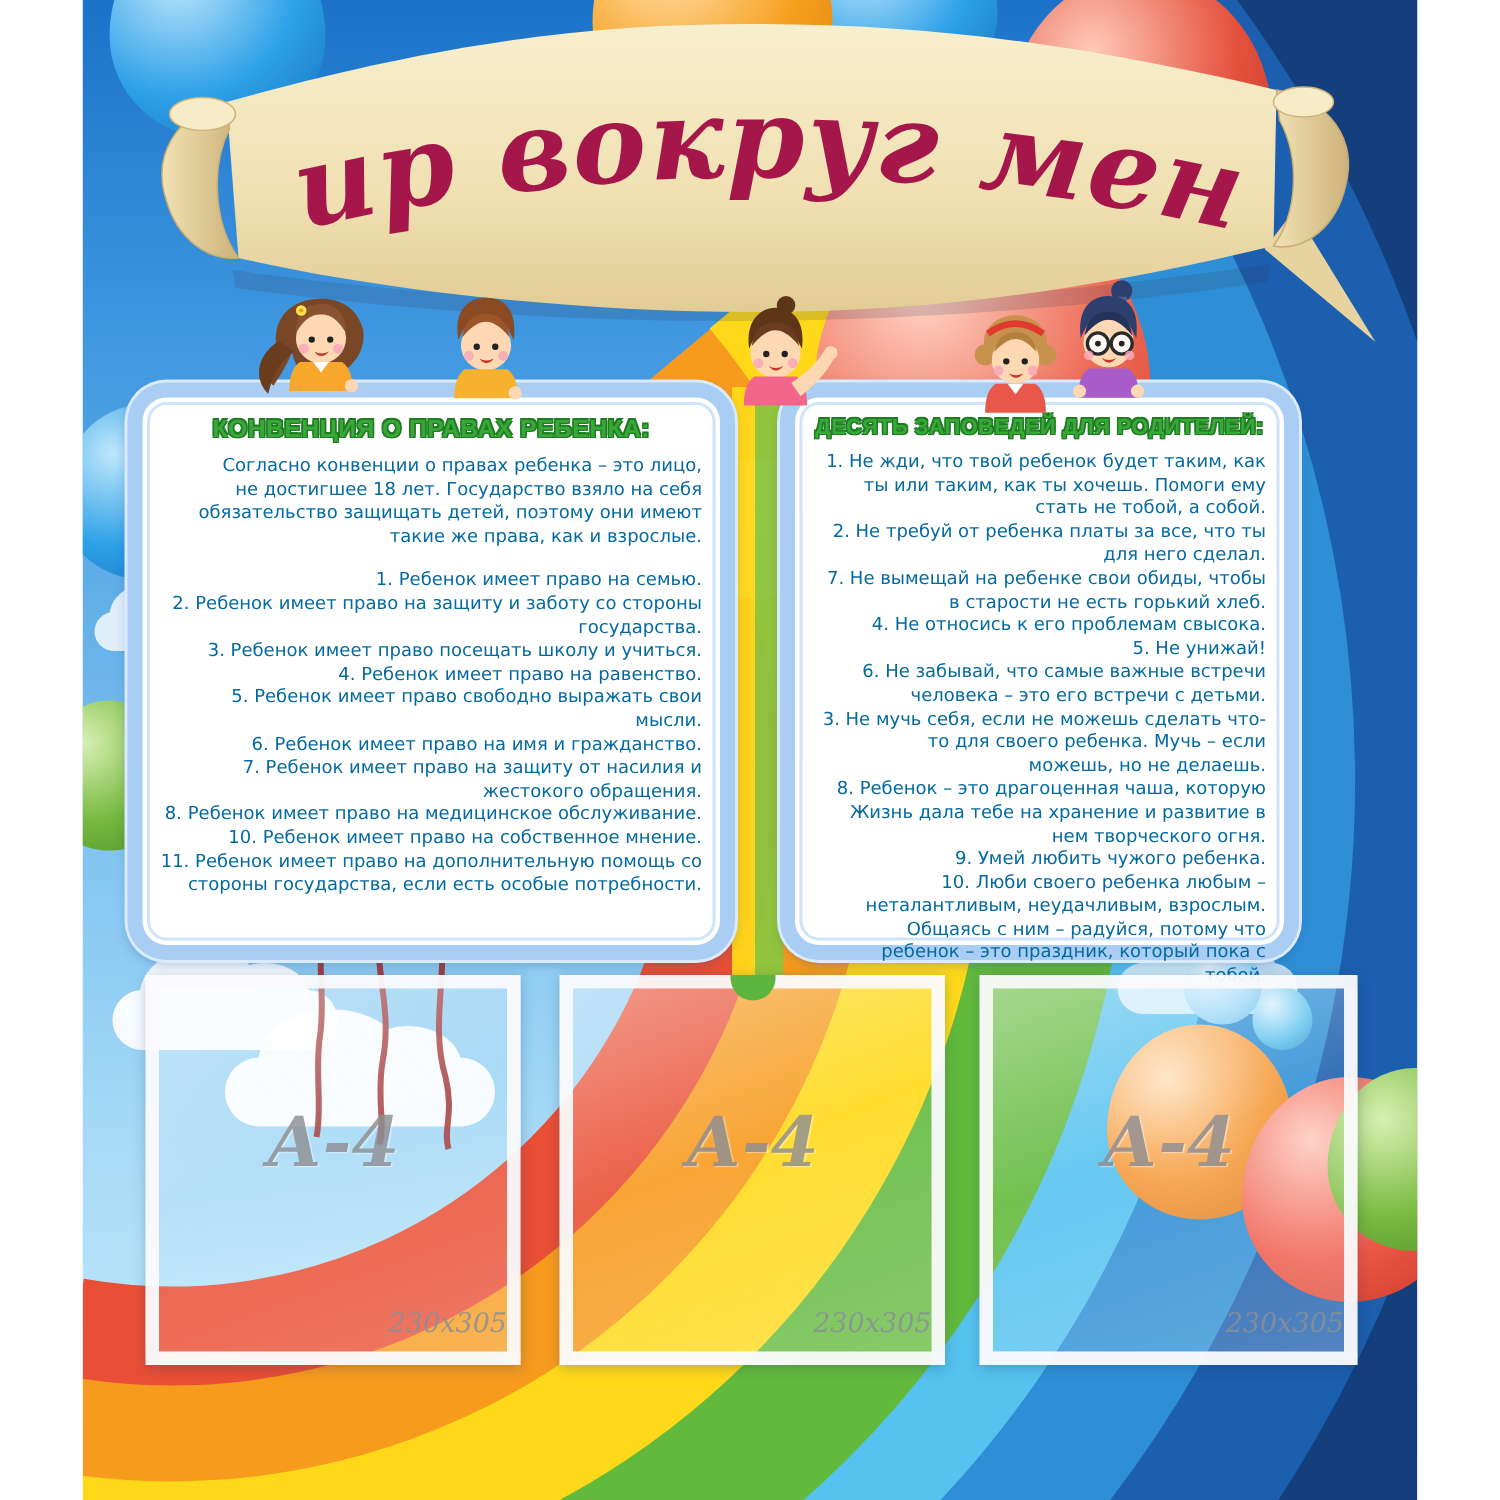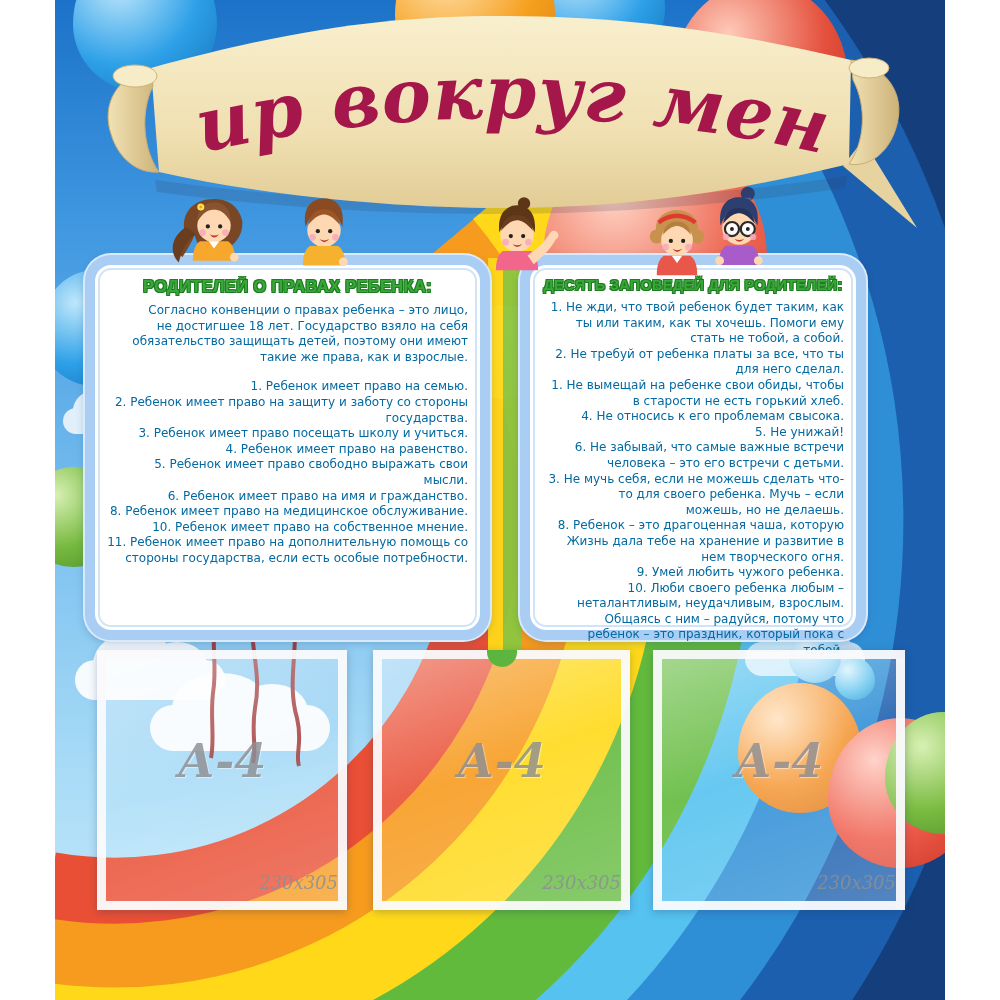--- a/index.html
+++ b/index.html
@@ -177,44 +177,45 @@
       <circle cx="60" cy="50" r="2.2" fill="#222"></circle>
     <circle cx="35" cy="59" r="3.6" fill="#f8a8b8" opacity=".85"></circle>
       <circle cx="66" cy="59" r="3.6" fill="#f8a8b8" opacity=".85"></circle>
     <path d="M45,61 Q50,68 56,61 Q50,64 45,61 Z" fill="#c0392b"></path>
     <path d="M35,69 L65,69 C71,73 73,81 73,91 L27,91 C27,81 29,73 35,69 Z" fill="#a85cc9"></path>
     <circle cx="28" cy="86" r="5" fill="#fdd8b2"></circle>
       <circle cx="72" cy="86" r="5" fill="#fdd8b2"></circle>
   </svg>
 
   <section class="panel left">
-    <h2 class="panel-title">РОДИТЕЛЕЙ О ПРАВАХ РЕБЕНКА:</h2>
+    <h2 class="panel-title">КОНВЕНЦИЯ О ПРАВАХ РЕБЕНКА:</h2>
     <div class="panel-body">
       <p class="intro">Согласно конвенции о правах ребенка – это лицо, не достигшее 18 лет. Государство взяло на себя обязательство защищать детей, поэтому они имеют такие же права, как и взрослые.</p>
       <div class="list">
           <div class="list-item">1. Ребенок имеет право на семью.</div>
           <div class="list-item">2. Ребенок имеет право на защиту и заботу со стороны государства.</div>
           <div class="list-item">3. Ребенок имеет право посещать школу и учиться.</div>
           <div class="list-item">4. Ребенок имеет право на равенство.</div>
           <div class="list-item">5. Ребенок имеет право свободно выражать свои мысли.</div>
           <div class="list-item">6. Ребенок имеет право на имя и гражданство.</div>
+          <div class="list-item">7. Ребенок имеет право на защиту от насилия и жестокого обращения.</div>
           <div class="list-item">8. Ребенок имеет право на медицинское обслуживание.</div>
           <div class="list-item">10. Ребенок имеет право на собственное мнение.</div>
           <div class="list-item">11. Ребенок имеет право на дополнительную помощь со стороны государства, если есть особые потребности.</div>
         </div>
     </div>
   </section>
 
   <section class="panel right">
     <h2 class="panel-title">ДЕСЯТЬ ЗАПОВЕДЕЙ ДЛЯ РОДИТЕЛЕЙ:</h2>
     <div class="panel-body">
       <div class="list">
           <div class="list-item">1. Не жди, что твой ребенок будет таким, как ты или таким, как ты хочешь. Помоги ему стать не тобой, а собой.</div>
           <div class="list-item">2. Не требуй от ребенка платы за все, что ты для него сделал.</div>
-          <div class="list-item">1. Не вымещай на ребенке свои обиды, чтобы в старости не есть горький хлеб.</div>
+          <div class="list-item">7. Не вымещай на ребенке свои обиды, чтобы в старости не есть горький хлеб.</div>
           <div class="list-item">4. Не относись к его проблемам свысока.</div>
           <div class="list-item">5. Не унижай!</div>
           <div class="list-item">6. Не забывай, что самые важные встречи человека – это его встречи с детьми.</div>
           <div class="list-item">3. Не мучь себя, если не можешь сделать что-то для своего ребенка. Мучь – если можешь, но не делаешь.</div>
           <div class="list-item">8. Ребенок – это драгоценная чаша, которую Жизнь дала тебе на хранение и развитие в нем творческого огня.</div>
           <div class="list-item">9. Умей любить чужого ребенка.</div>
           <div class="list-item">10. Люби своего ребенка любым – неталантливым, неудачливым, взрослым. Общаясь с ним – радуйся, потому что ребенок – это праздник, который пока с тобой.</div>
         </div>
     </div>
   </section>

